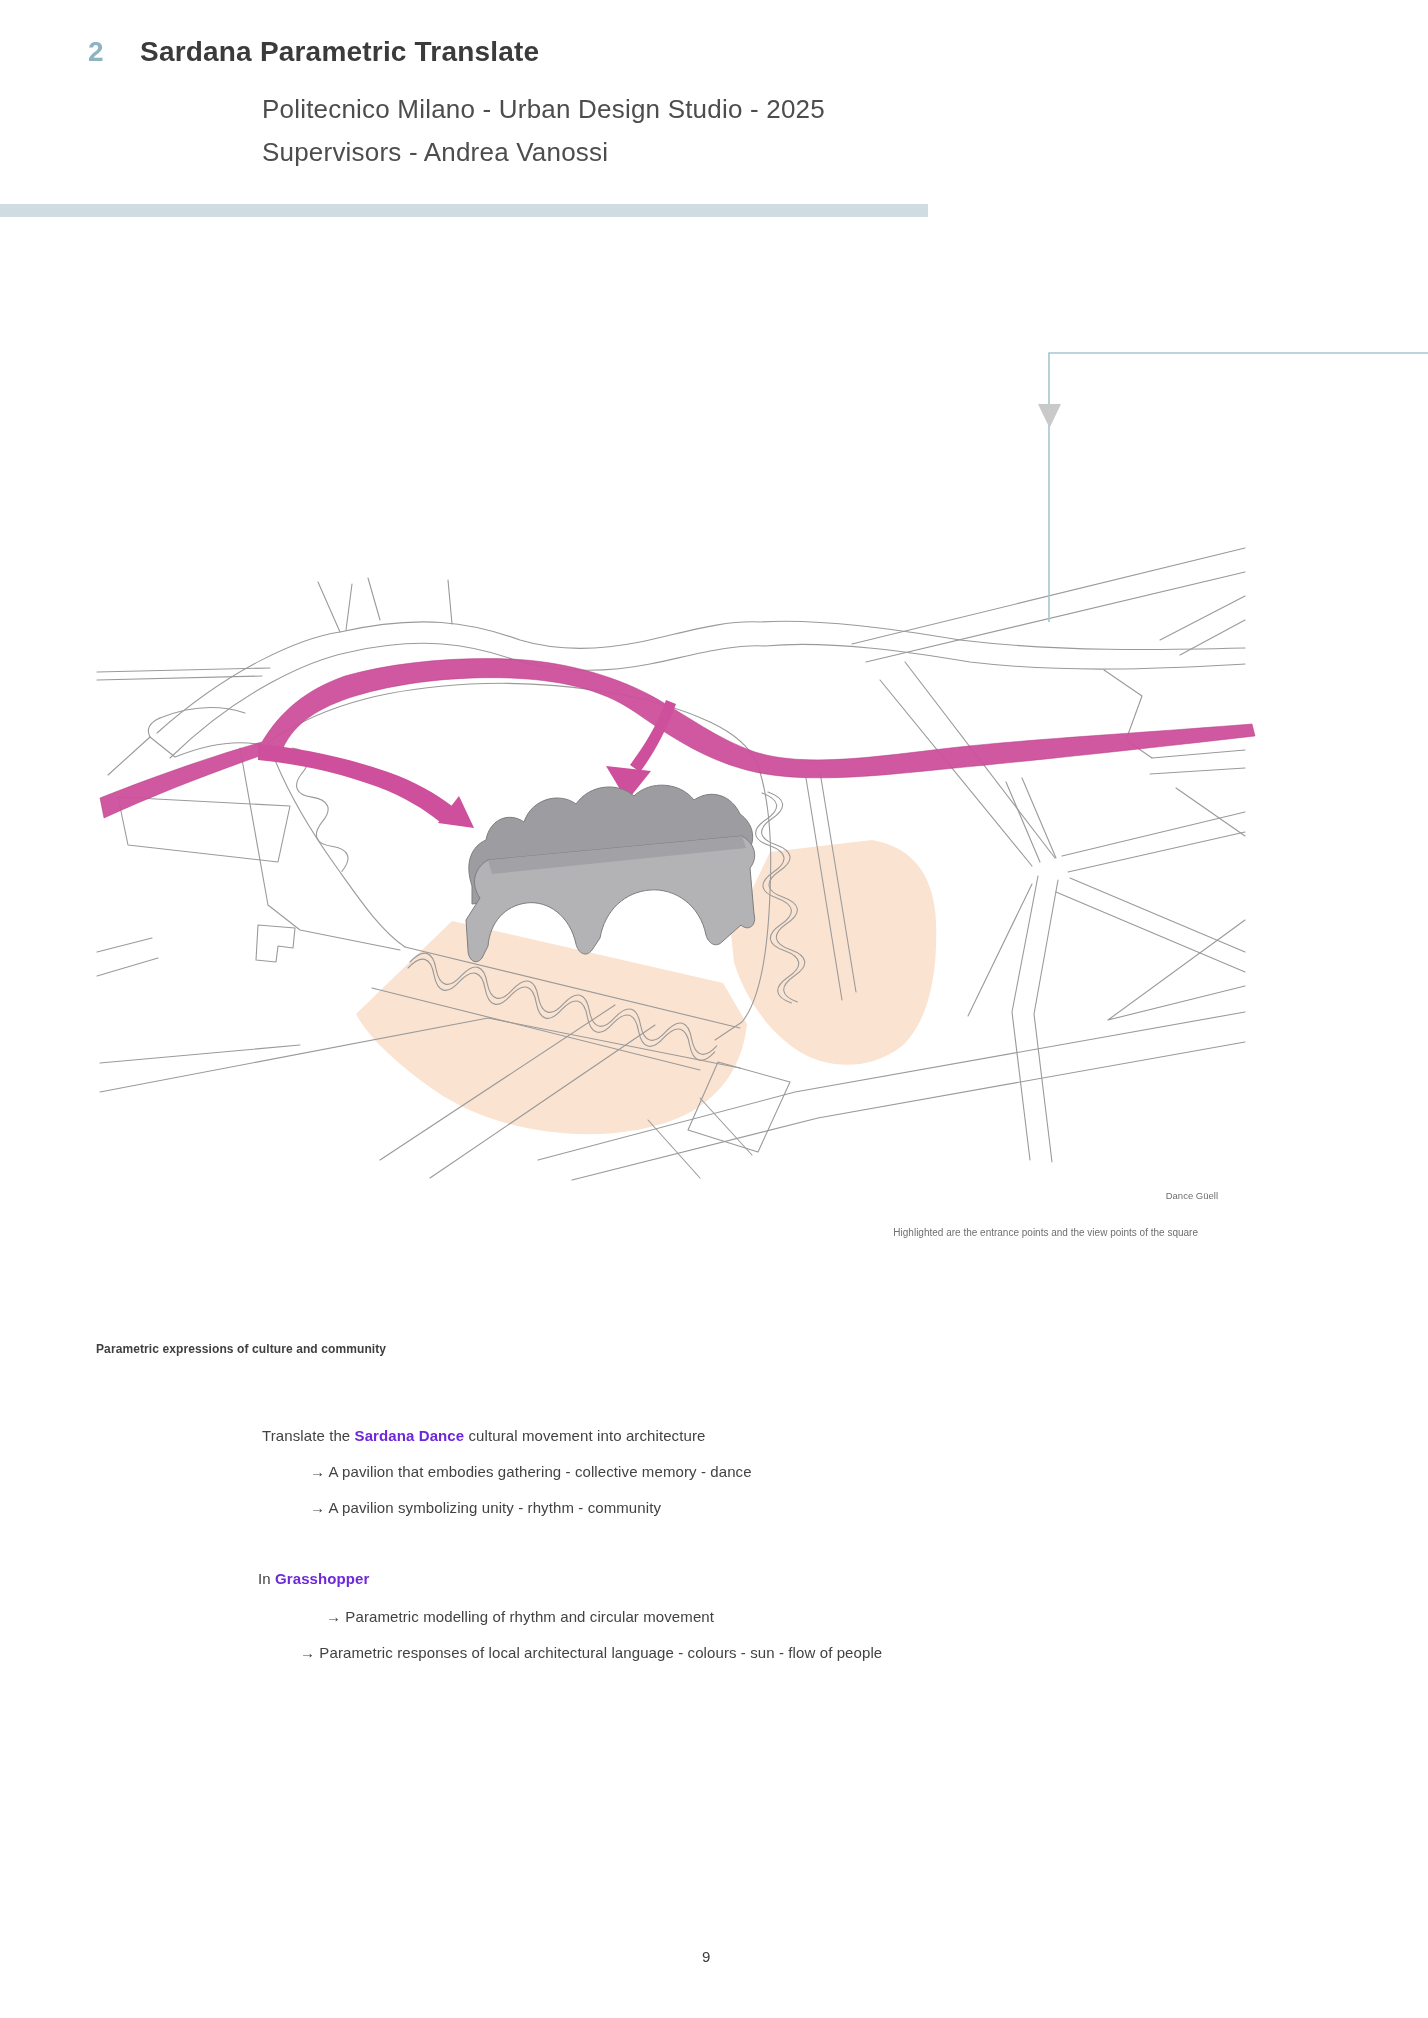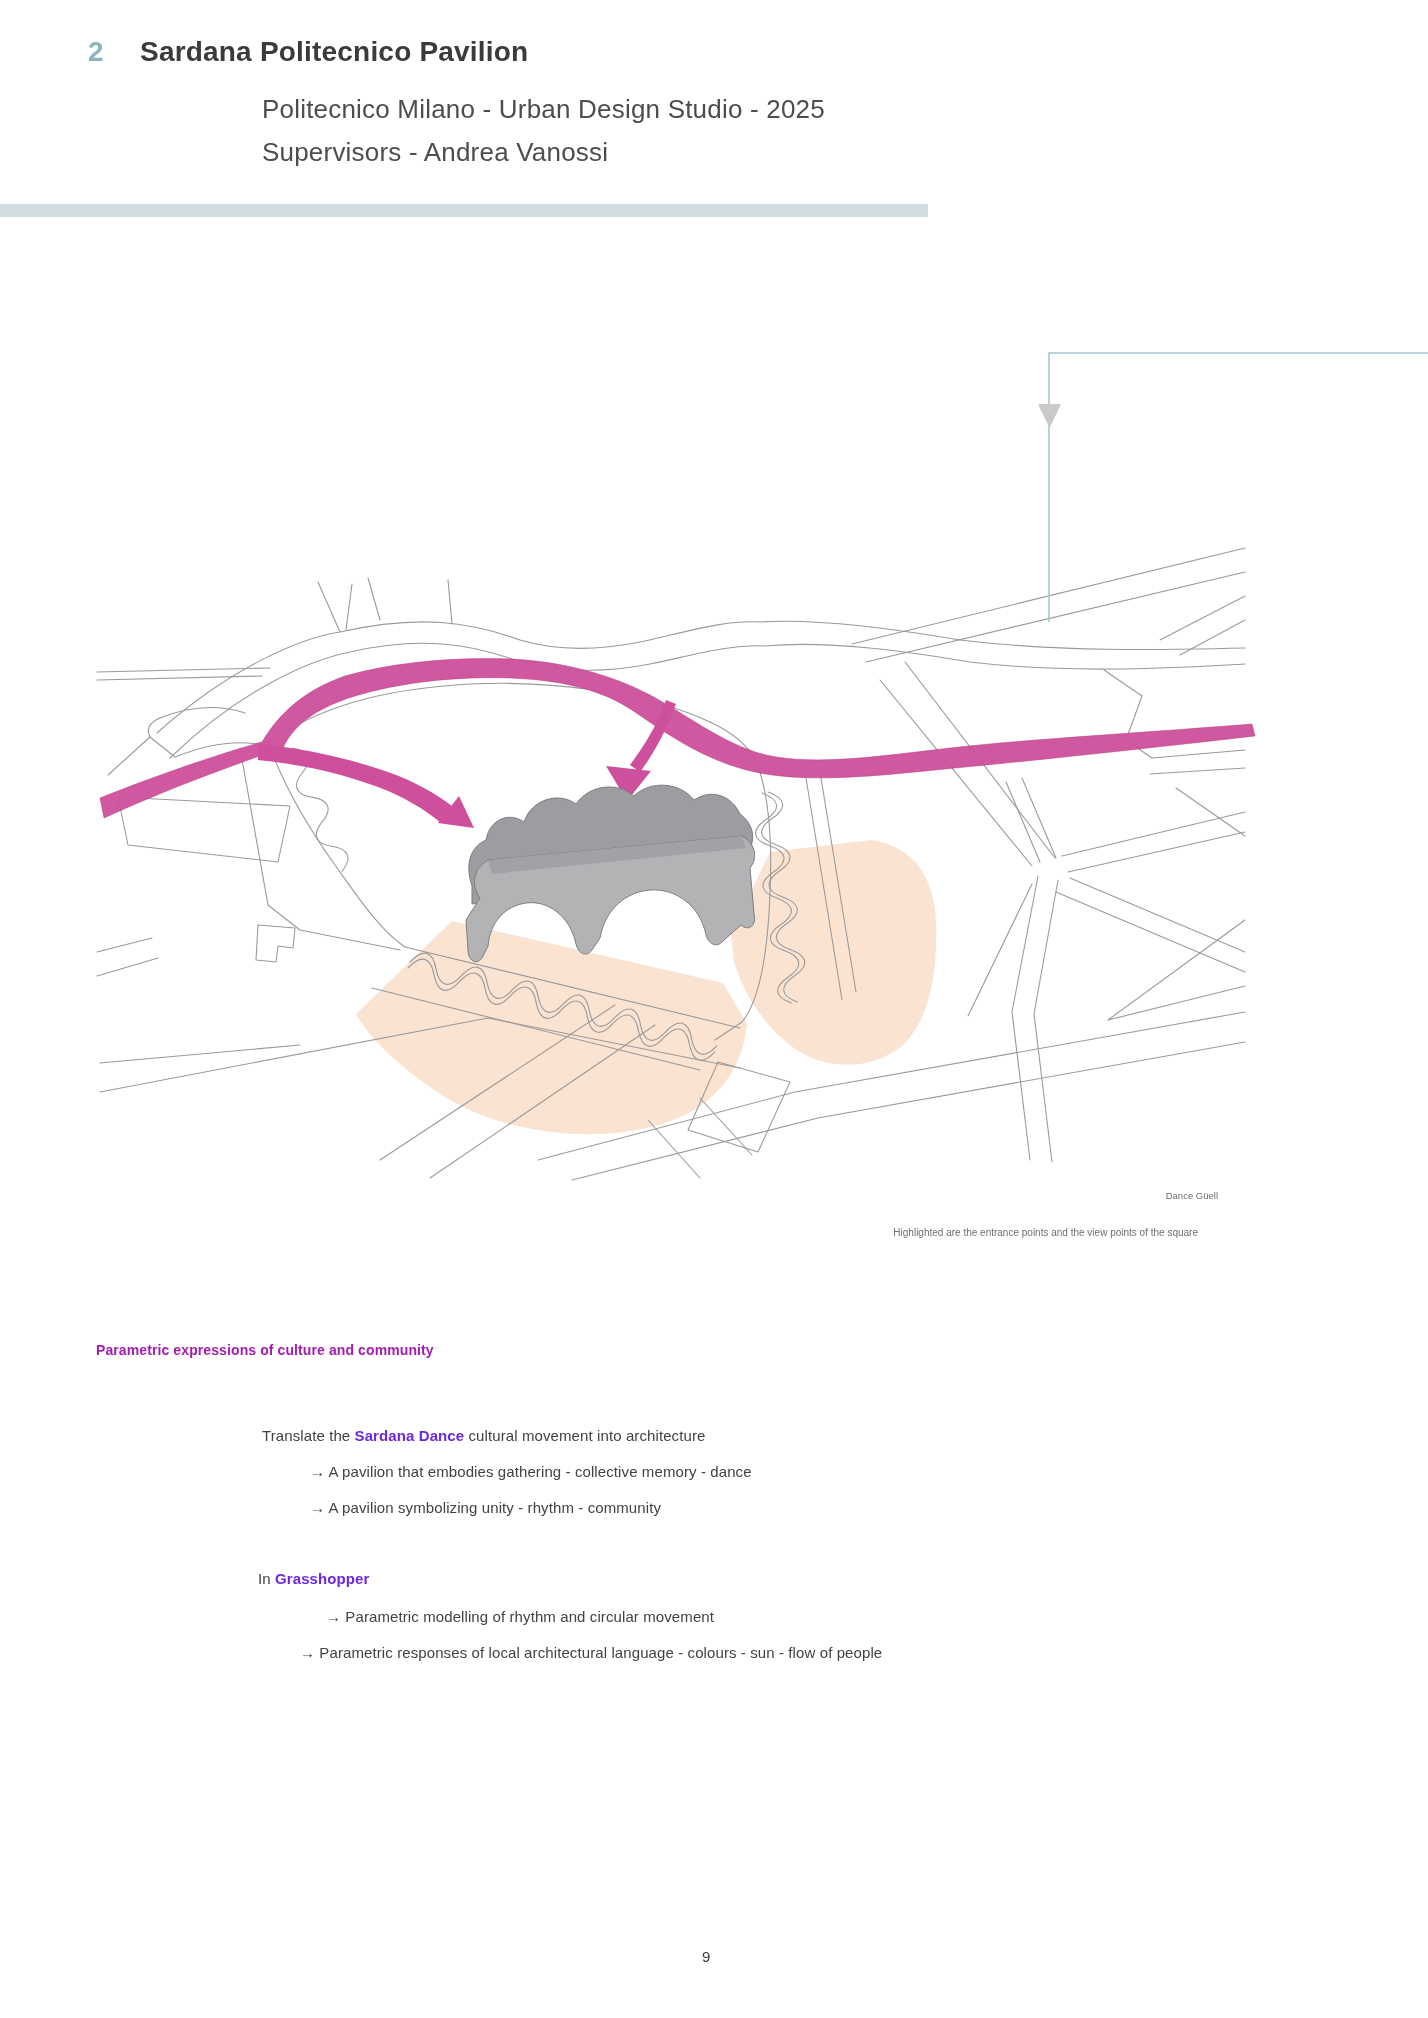--- a/index.html
+++ b/index.html
@@ -12,38 +12,38 @@
   .abs{position:absolute;}
   .chapter-num{left:88px;top:36px;font-size:28px;font-weight:700;color:#8fb3c3;letter-spacing:.5px;}
   .page-title{left:140px;top:36px;font-size:28px;font-weight:700;color:#3b3b3b;letter-spacing:.2px;}
   .subtitle{left:262px;font-size:26px;font-weight:400;color:#4d4d4d;letter-spacing:.2px;}
   .subtitle.l1{top:94px;}
   .subtitle.l2{top:137px;}
   .divider-bar{left:0;top:204px;width:928px;height:13px;background:#cfdde3;}
   .map-svg{left:0;top:330px;}
   .fig-label{top:1190px;right:210px;font-size:9.5px;color:#6f6f6f;}
   .fig-caption{top:1227px;right:230px;font-size:10px;color:#6f6f6f;}
-  .section-heading{left:96px;top:1342px;font-size:14px;font-weight:700;color:#a21caf;letter-spacing:.1px;}
+  .section-heading{left:96px;top:1342px;font-size:12px;font-weight:700;color:#404040;letter-spacing:.1px;}
   .body-line{font-size:15px;color:#424242;letter-spacing:.1px;white-space:nowrap;}
   .body-line b{font-weight:700;color:#6d28d9;}
   .b1-intro{left:262px;top:1427px;}
   .b1-i0{left:310px;top:1463px;}
   .b1-i1{left:310px;top:1499px;}
   .b2-intro{left:258px;top:1570px;}
   .b2-i0{left:300px;top:1608px;margin-left:26px;}
   .b2-i1{left:300px;top:1644px;}
   .page-num{left:702px;top:1948px;font-size:15px;color:#3c3c3c;}
 </style>
 </head>
 <body>
 
 <div class="page">
 
   <div class="abs chapter-num">2</div>
-  <div class="abs page-title">Sardana Politecnico Pavilion</div>
+  <div class="abs page-title">Sardana Parametric Translate</div>
   <div class="abs subtitle l1">Politecnico Milano - Urban Design Studio - 2025</div>
   <div class="abs subtitle l2">Supervisors - Andrea Vanossi</div>
   <div class="abs divider-bar"></div>
 
   <svg class="abs map-svg" width="1428" height="860" viewBox="0 330 1428 860" fill="none">
 
     <g>
       <path fill="#fbe3d1" d="M356,1014 L452,921 L723,983 L747,1024
         C742,1072 714,1106 668,1122 C600,1145 500,1136 434,1090
         C400,1066 370,1040 356,1014 Z"></path>

